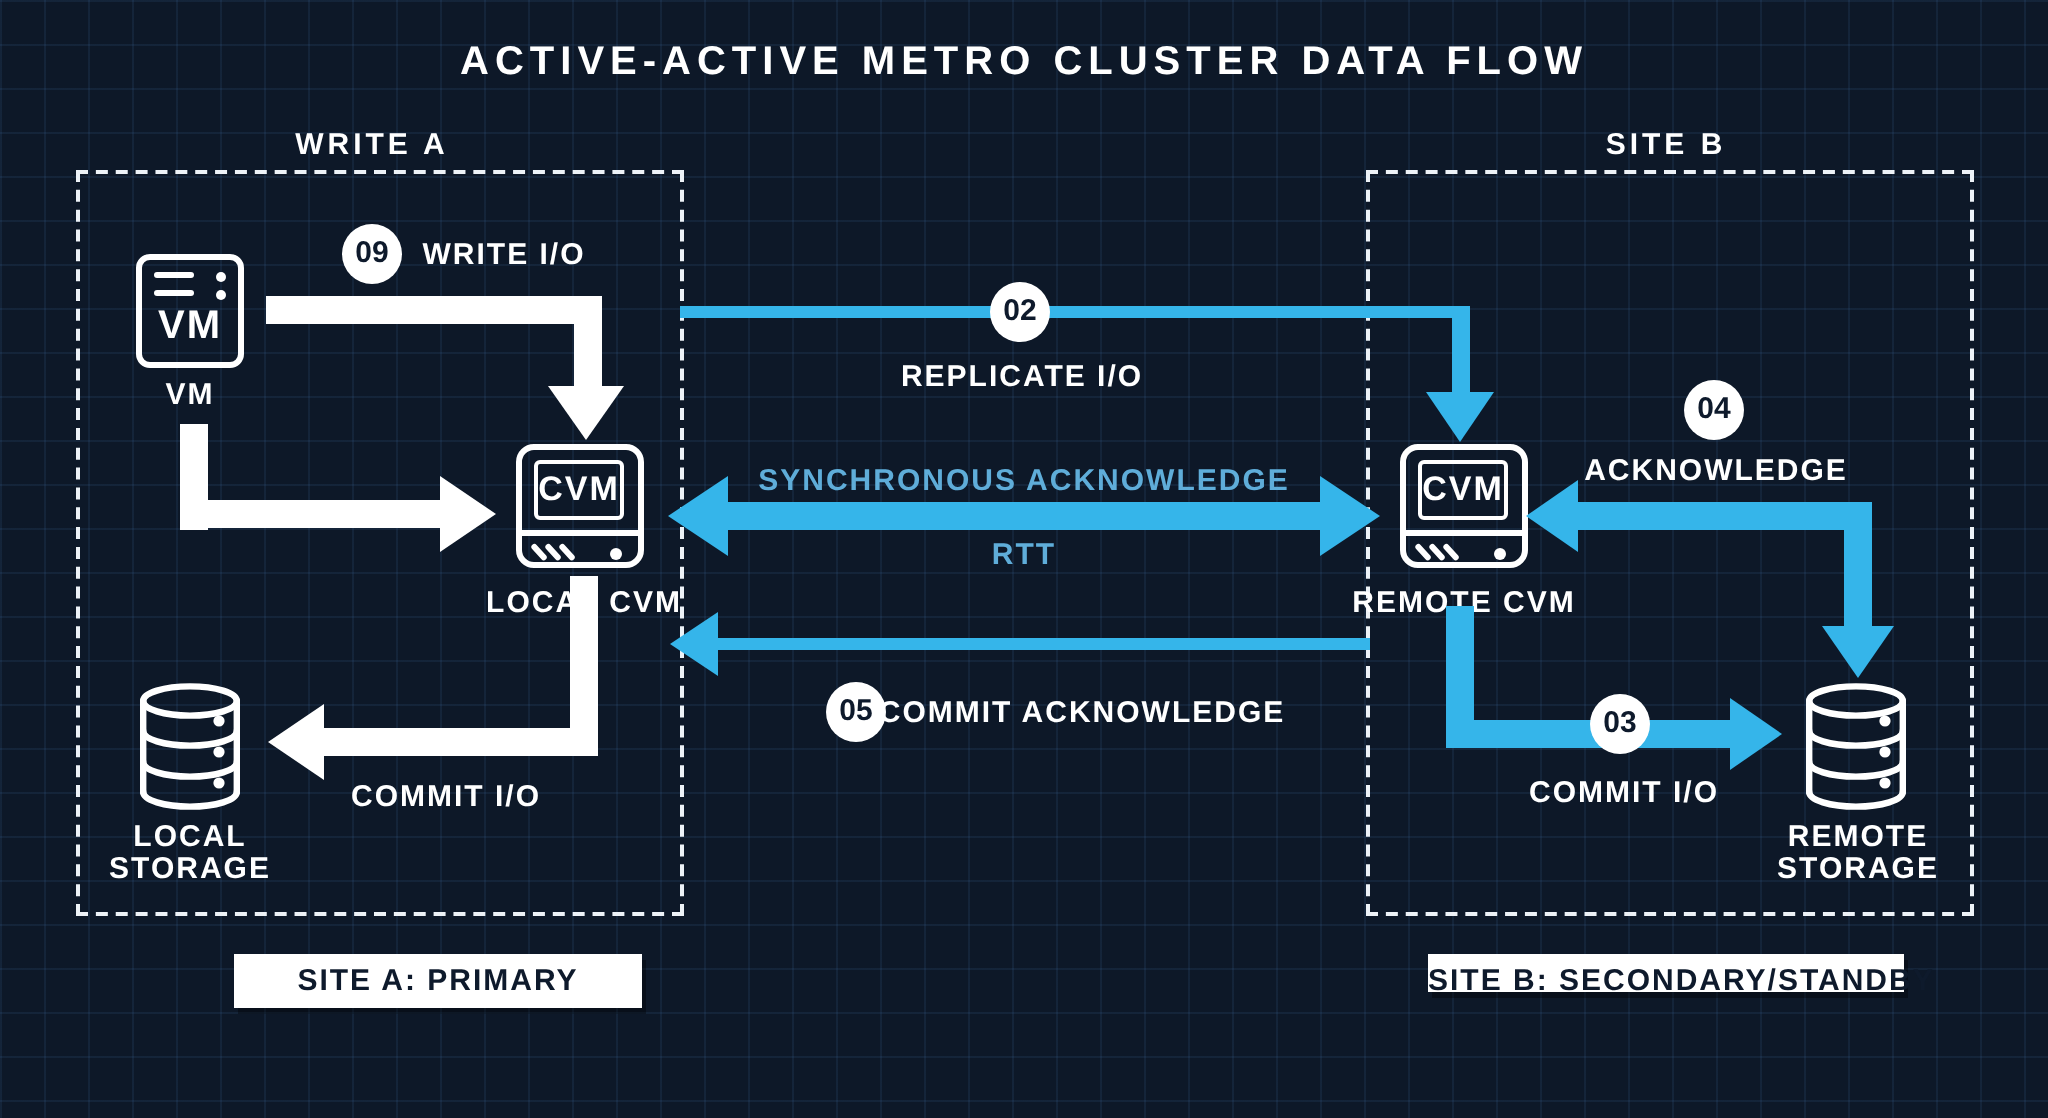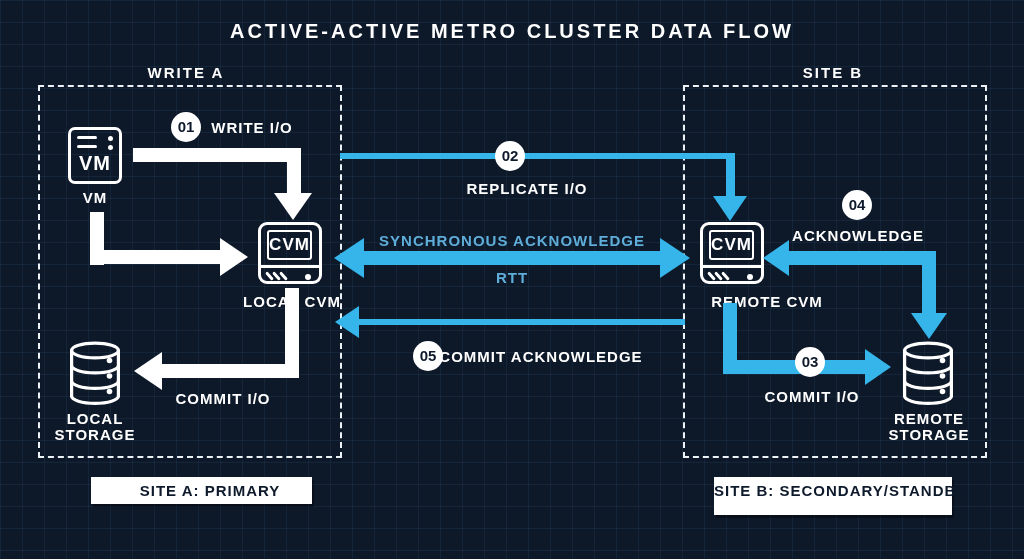--- a/index.html
+++ b/index.html
@@ -89,21 +89,21 @@
   <div class="node-label" style="left:292px;top:294px;">LOCAL CVM</div>
 
   <div class="cvm-icon" style="left:700px;top:222px;">
     <span class="cvm-inner">CVM</span>
     <span class="cvm-sep"></span>
     <span class="cvm-slash" style="left:7px;"></span>
     <span class="cvm-slash" style="left:14px;"></span>
     <span class="cvm-slash" style="left:21px;"></span>
     <span class="cvm-dot"></span>
   </div>
-  <div class="node-label" style="left:732px;top:294px;margin-left:35px;">REMOTE CVM</div>
+  <div class="node-label" style="left:732px;top:294px;">REMOTE CVM</div>
 
   <svg class="storage-icon" style="left:68px;top:341px;" width="54" height="66" viewBox="0 0 54 66">
     <g fill="none" stroke="#ffffff" stroke-width="3.2" stroke-linecap="round">
       <ellipse cx="27" cy="9.5" rx="23.4" ry="7.3"></ellipse>
       <path d="M3.6 9.5 V55"></path>
       <path d="M50.4 9.5 V55"></path>
       <path d="M3.6 55 A23.4 7.3 0 0 0 50.4 55"></path>
       <path d="M3.6 24.5 A23.4 7.3 0 0 0 50.4 24.5"></path>
       <path d="M3.6 40 A23.4 7.3 0 0 0 50.4 40"></path>
     </g>
@@ -135,21 +135,21 @@
   </svg>
   <div class="node-label" style="left:929px;top:411px;text-align:center;">
     <div>REMOTE</div>
     <div>STORAGE</div>
   </div>
 
   <div class="abs">
     <div class="bar" style="left:133px;top:148px;width:168px;height:14px;"></div>
     <div class="bar" style="left:287px;top:148px;width:14px;height:45px;"></div>
     <div class="tri head-down-w" style="left:274px;top:193px;"></div>
-    <div class="badge" style="left:171px;top:112px;">01</div>
+    <div class="badge" style="left:171px;top:112px;">09</div>
     <div class="flow-label" style="left:252px;top:119px;">WRITE I/O</div>
   </div>
 
   <div class="abs">
     <div class="bar" style="left:90px;top:212px;width:14px;height:53px;"></div>
     <div class="bar" style="left:90px;top:250px;width:130px;height:14px;"></div>
     <div class="tri head-right-w" style="left:220px;top:238px;"></div>
   </div>
 
   <div class="abs">
@@ -157,21 +157,21 @@
     <div class="bar" style="left:162px;top:364px;width:137px;height:14px;"></div>
     <div class="tri head-left-w" style="left:134px;top:352px;"></div>
     <div class="flow-label" style="left:223px;top:390px;">COMMIT I/O</div>
   </div>
 
   <div class="abs">
     <div class="bar c" style="left:340px;top:153px;width:392px;height:6px;"></div>
     <div class="bar c" style="left:726px;top:153px;width:9px;height:43px;"></div>
     <div class="tri head-down-c" style="left:713px;top:196px;"></div>
     <div class="badge" style="left:495px;top:141px;">02</div>
-    <div class="flow-label" style="left:511px;top:180px;margin-left:16px;">REPLICATE I/O</div>
+    <div class="flow-label" style="left:511px;top:180px;">REPLICATE I/O</div>
   </div>
 
   <div class="abs">
     <div class="bar c" style="left:362px;top:251px;width:300px;height:14px;"></div>
     <div class="tri head-left-c2" style="left:334px;top:238px;"></div>
     <div class="tri head-right-c2" style="left:660px;top:238px;"></div>
     <div class="flow-label cyan" style="left:512px;top:232px;">SYNCHRONOUS ACKNOWLEDGE</div>
     <div class="flow-label cyan" style="left:512px;top:269px;">RTT</div>
   </div>
 
@@ -192,16 +192,16 @@
     <div class="flow-label" style="left:812px;top:388px;">COMMIT I/O</div>
   </div>
 
   <div class="abs">
     <div class="bar c" style="left:358px;top:319px;width:327px;height:6px;"></div>
     <div class="tri head-left-c" style="left:335px;top:306px;"></div>
     <div class="badge" style="left:413px;top:341px;">05</div>
     <div class="flow-label" style="left:541px;top:348px;">COMMIT ACKNOWLEDGE</div>
   </div>
 
-  <div class="footer-box" style="left:91px;top:477px;width:204px;height:27px;line-height:27px;padding-left:17px;">SITE A: PRIMARY</div>
-  <div class="footer-box" style="left:714px;top:477px;width:238px;height:38px;line-height:27px;">SITE B: SECONDARY/STANDBY</div>
+  <div class="footer-box" style="left:117px;top:477px;width:204px;height:27px;line-height:27px;">SITE A: PRIMARY</div>
+  <div class="footer-box" style="left:714px;top:477px;width:238px;height:19px;line-height:27px;">SITE B: SECONDARY/STANDBY</div>
 
 </div>
 
 </body></html>

